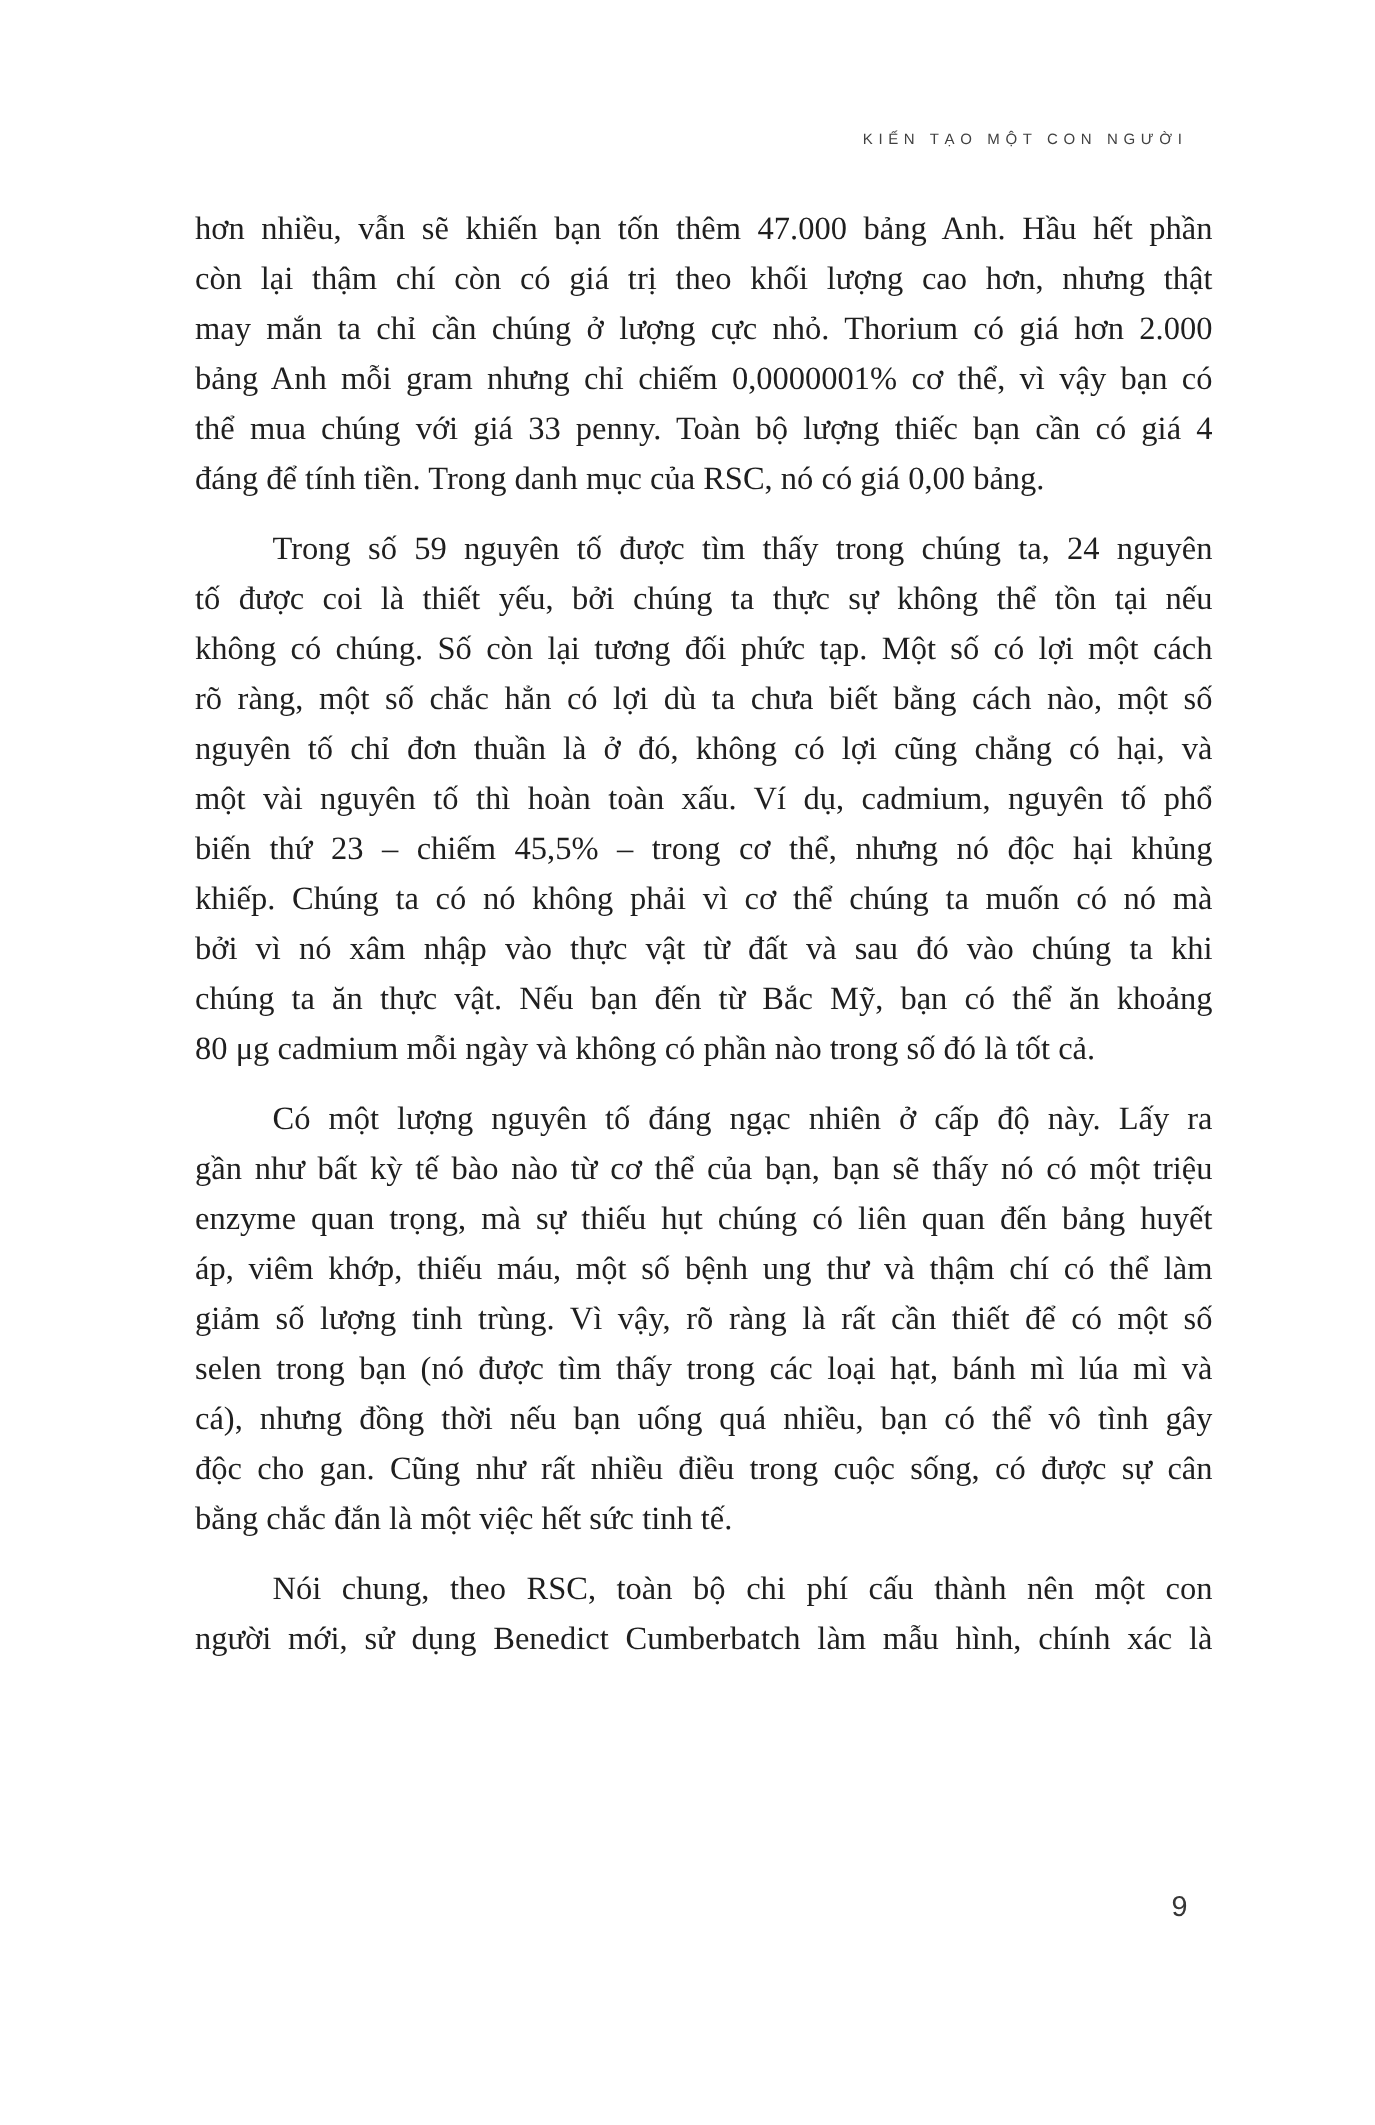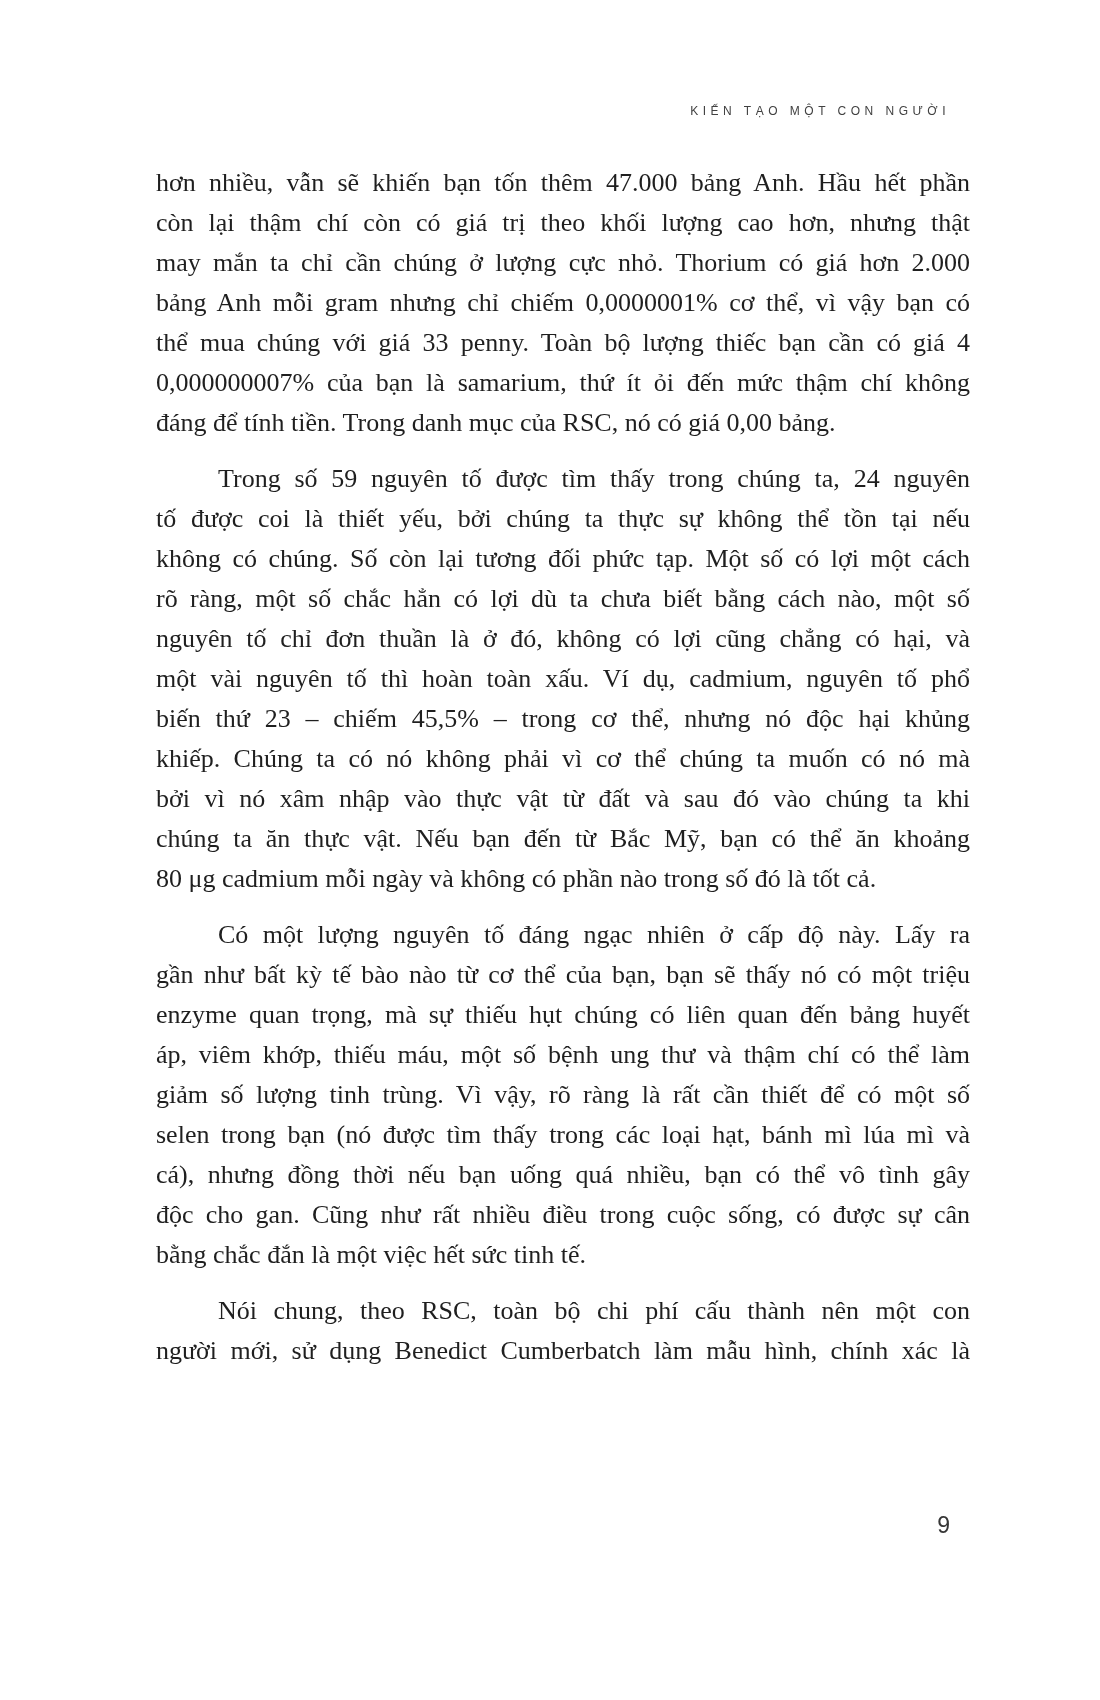--- a/index.html
+++ b/index.html
@@ -68,21 +68,20 @@
 <div class="page">
   <div class="running-header">KIẾN TẠO MỘT CON NGƯỜI</div>
 
   <div class="body-text">
       <div class="para">
         <div class="pline">hơn nhiều, vẫn sẽ khiến bạn tốn thêm 47.000 bảng Anh. Hầu hết phần</div>
         <div class="pline">còn lại thậm chí còn có giá trị theo khối lượng cao hơn, nhưng thật</div>
         <div class="pline">may mắn ta chỉ cần chúng ở lượng cực nhỏ. Thorium có giá hơn 2.000</div>
         <div class="pline">bảng Anh mỗi gram nhưng chỉ chiếm 0,0000001% cơ thể, vì vậy bạn có</div>
         <div class="pline">thể mua chúng với giá 33 penny. Toàn bộ lượng thiếc bạn cần có giá 4</div>
-        <div class="pline">0,000000007% của bạn là samarium, thứ ít ỏi đến mức thậm chí không</div>
         <div class="pline para-end">đáng để tính tiền. Trong danh mục của RSC, nó có giá 0,00 bảng.</div>
       </div>
       <div class="para">
         <div class="pline indent-first">Trong số 59 nguyên tố được tìm thấy trong chúng ta, 24 nguyên</div>
         <div class="pline">tố được coi là thiết yếu, bởi chúng ta thực sự không thể tồn tại nếu</div>
         <div class="pline">không có chúng. Số còn lại tương đối phức tạp. Một số có lợi một cách</div>
         <div class="pline">rõ ràng, một số chắc hẳn có lợi dù ta chưa biết bằng cách nào, một số</div>
         <div class="pline">nguyên tố chỉ đơn thuần là ở đó, không có lợi cũng chẳng có hại, và</div>
         <div class="pline">một vài nguyên tố thì hoàn toàn xấu. Ví dụ, cadmium, nguyên tố phổ</div>
         <div class="pline">biến thứ 23 – chiếm 45,5% – trong cơ thể, nhưng nó độc hại khủng</div>

